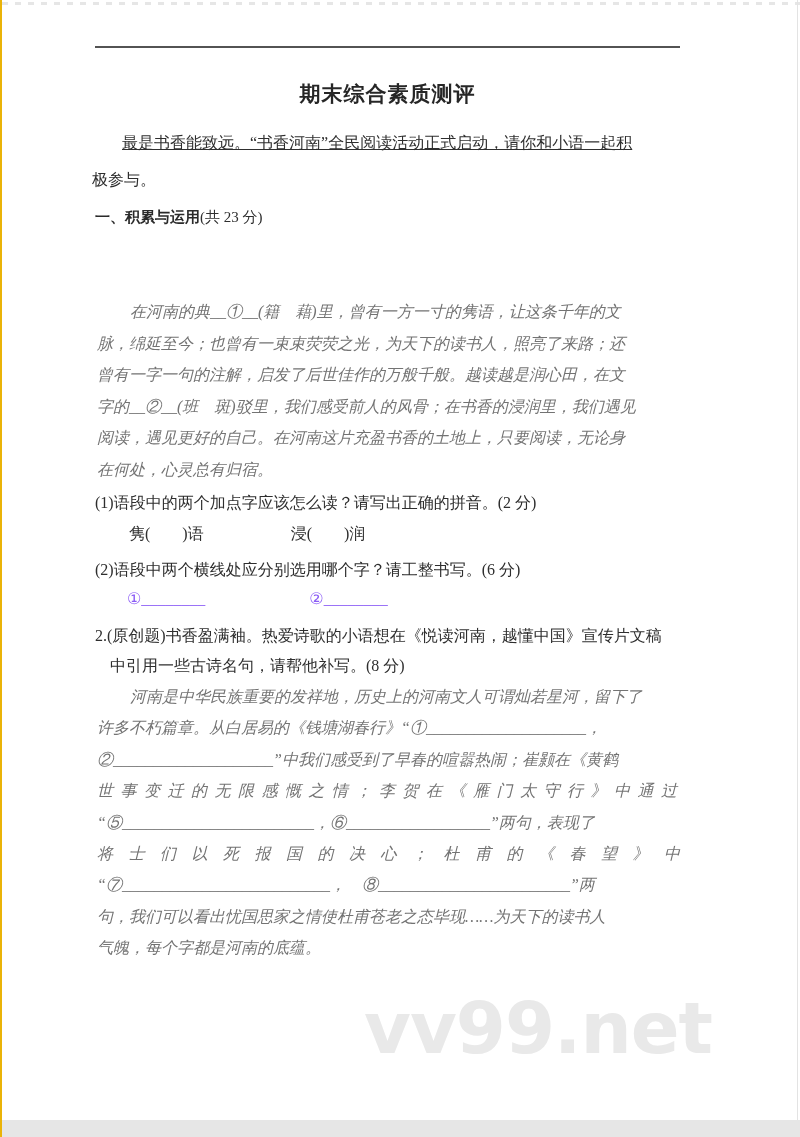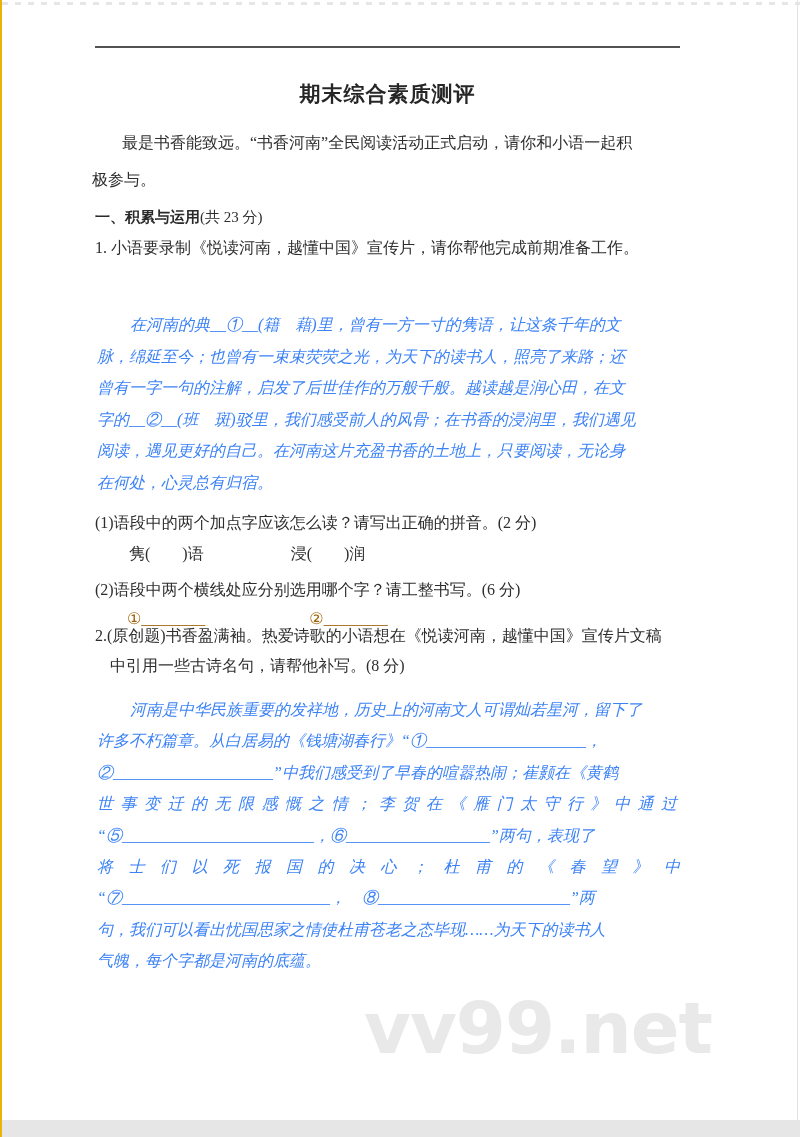--- a/index.html
+++ b/index.html
@@ -30,45 +30,45 @@
     background:#535353;
   }
   .title{
     position:absolute;left:93px;top:80px;width:585px;
     text-align:center;
     font-family:"DejaVu Sans","Liberation Sans",sans-serif;
     font-weight:bold;font-size:21px;color:#262626;letter-spacing:1px;
   }
   .intro{position:absolute;left:90px;top:124px;width:594px;font-size:16px;}
   .intro .ln{line-height:37px;}
-  .intro .ln:first-child{padding-left:30px;}
+  .intro .ln:first-child{padding-left:30px;text-decoration:underline;}
   .sec-heading{
     position:absolute;left:93px;top:206px;font-size:15px;line-height:22px;
   }
   .sec-heading .hb{
     font-family:"DejaVu Sans","Liberation Sans",sans-serif;
     font-weight:bold;color:#2a2a2a;
   }
   .q1stem{position:absolute;left:93px;top:232px;width:590px;font-size:16px;}
   .q1stem .ln{line-height:31px;}
   .q1stem .ln.score{padding-left:26px;}
-  .kai{font-style:italic;color:#3b82f6;margin-top:13px;}
+  .kai{font-style:italic;color:#737373;}
   .passage1{position:absolute;left:95px;top:296px;width:588px;font-size:16px;}
   .passage1 .ln{line-height:31.5px;white-space:nowrap;}
   .passage1 .ln:first-child{padding-left:33px;}
-  .subq{position:absolute;left:93px;font-size:16px;line-height:20px;width:590px;margin-top:20px;}
+  .subq{position:absolute;left:93px;font-size:16px;line-height:20px;width:590px;}
   .sub1{top:493px;}
   .pinyin-line{top:524px;}
   .pinyin-line .it1{margin-left:34px;}
   .pinyin-line .it2{margin-left:83px;}
   .sub2{top:560px;}
   .blanks-line{top:589px;}
   .blanks-line .it1{margin-left:32px;}
   .blanks-line .it2{margin-left:100px;}
-  .blank-underline{color:#a16207;letter-spacing:0;}
+  .blank-underline{color:#8b5cf6;letter-spacing:0;}
   .q2stem{position:absolute;left:93px;top:621px;width:592px;font-size:16px;}
   .q2stem .ln{line-height:30px;}
   .q2stem .ln.cont{padding-left:15px;}
   .passage2{position:absolute;left:95px;top:681px;width:592px;font-size:16px;}
   .passage2 .ln{line-height:31.4px;white-space:nowrap;}
   .passage2 .ln:first-child{padding-left:33px;}
   .passage2 .ln.stretch-wide{letter-spacing:7.5px;}
   .passage2 .ln.stretch-wider{letter-spacing:15.5px;}
   .watermark{
     position:absolute;left:362px;top:993px;
@@ -93,21 +93,20 @@
   <div class="intro">
     <div class="ln">最是书香能致远。“书香河南”全民阅读活动正式启动，请你和小语一起积</div>
     <div class="ln">极参与。</div>
   </div>
 
   <div class="sec-heading">
     <span class="hb">一、积累与运用</span><span>(共 23 分)</span>
   </div>
 
   <div class="q1stem">
-    <div class="ln">1. 小语要录制《悦读河南，越懂中国》宣传片，请你帮他完成前期准备工作。</div>
   </div>
 
   <div class="passage1 kai">
     <div class="ln">在河南的典__①__(籍　藉)里，曾有一方一寸的隽语，让这条千年的文</div>
     <div class="ln">脉，绵延至今；也曾有一束束荧荧之光，为天下的读书人，照亮了来路；还</div>
     <div class="ln">曾有一字一句的注解，启发了后世佳作的万般千般。越读越是润心田，在文</div>
     <div class="ln">字的__②__(班　斑)驳里，我们感受前人的风骨；在书香的浸润里，我们遇见</div>
     <div class="ln">阅读，遇见更好的自己。在河南这片充盈书香的土地上，只要阅读，无论身</div>
     <div class="ln">在何处，心灵总有归宿。</div>
   </div>

